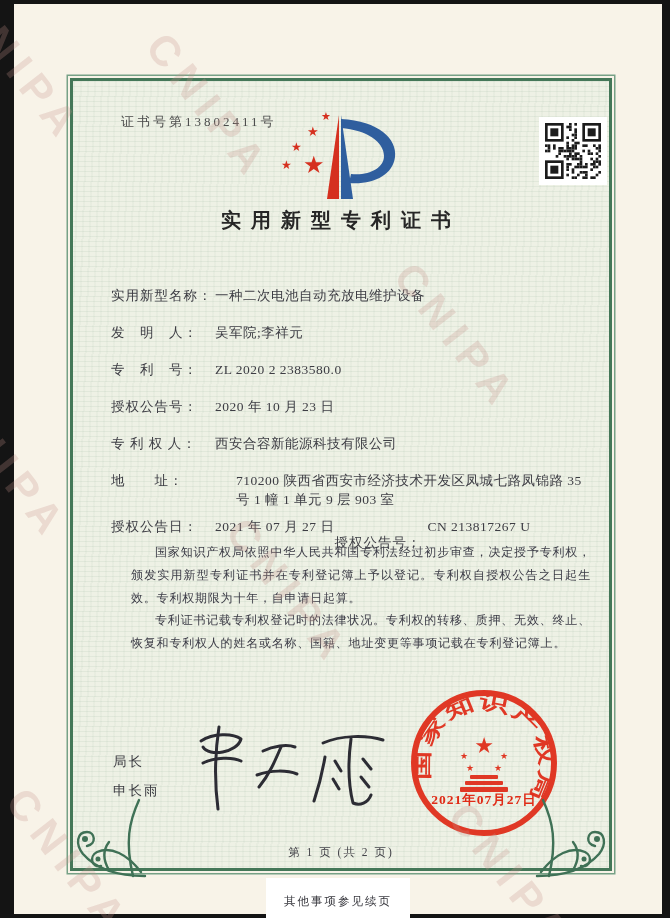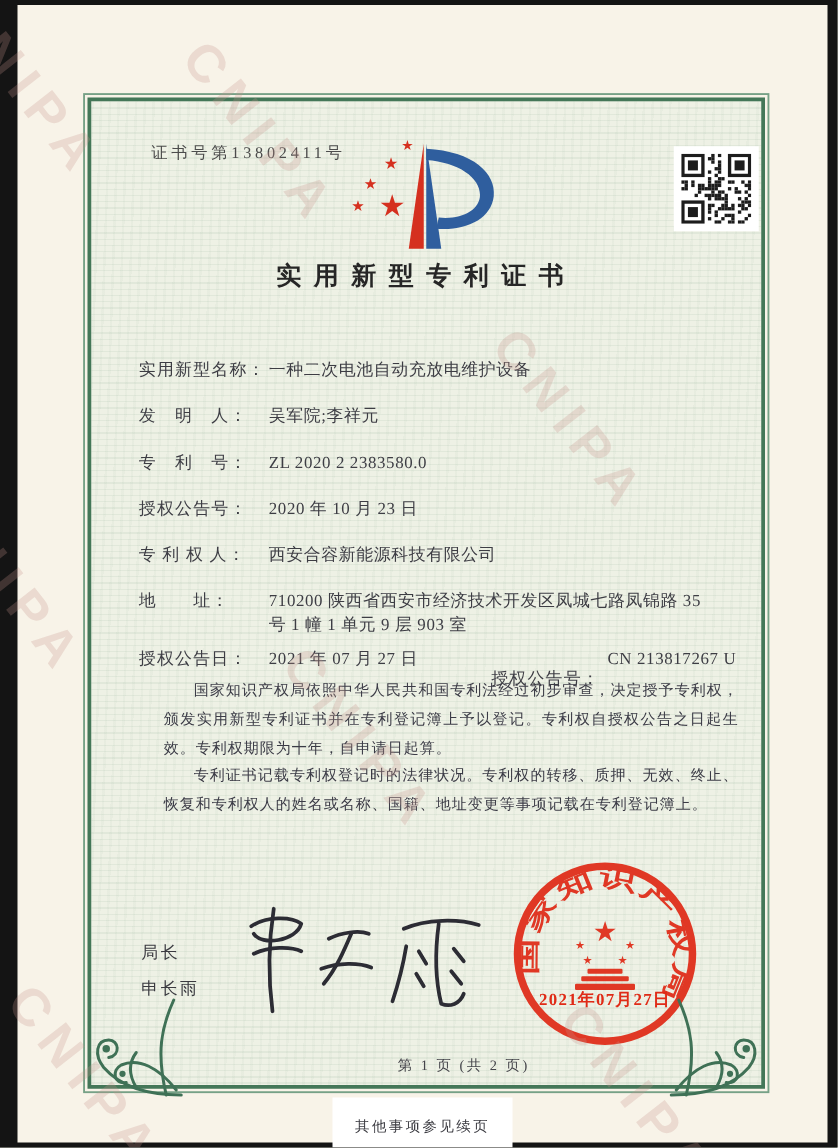--- a/index.html
+++ b/index.html
@@ -44,41 +44,41 @@
   .title {
     position:absolute; left:0; top:126px; width:100%;
     text-align:center; font-size:20px; font-weight:bold;
     letter-spacing:10px; color:#262626;
   }
   .rows { position:absolute; left:38px; top:206px; width:478px; color:#3d3d44; }
   .row { display:flex; align-items:flex-start; height:37px; font-size:13.5px; }
   .row.addr { height:46px; }
   .row .lbl { width:104px; white-space:pre; flex:none; letter-spacing:1px; }
   .row .val { flex:1; line-height:1.38; letter-spacing:0.5px; }
-  .row.grant { justify-content:space-between; }
+  .row.grant { justify-content:flex-start; }
   .pair { display:flex; }
   .paras {
     position:absolute; left:38px; top:460px; width:480px;
     font-size:12px; line-height:1.9; color:#3b3b46;
     text-align:justify; letter-spacing:0.8px;
   }
   .paras p { text-indent:2em;margin-left:20px; }
   .director {
     position:absolute; left:40px; top:666px;
     font-size:13.5px; line-height:2.15; color:#3a3a40; letter-spacing:2px;
   }
   .signature { position:absolute; left:112px; top:632px; width:240px; height:105px; }
   .seal { position:absolute; left:335px; top:606px; width:152px; height:152px; opacity:0.93; }
   .seal-date {
     position:absolute; left:330px; top:710px; width:162px; text-align:center;
     font-size:13.5px; font-weight:bold; color:#e02b17; letter-spacing:1px; z-index:2;
   }
   .page-num {
     position:absolute; left:0; top:764px; width:100%; text-align:center;
-    font-size:11.5px; color:#44444a; letter-spacing:2px;margin-left:30px;
+    font-size:11.5px; color:#44444a; letter-spacing:2px;
   }
   .flourish { position:absolute; width:84px; height:88px; z-index:2; }
   .flourish.bl { left:-10px; bottom:-12px; }
   .flourish.br { right:-10px; bottom:-12px; transform:scaleX(-1); }
   .footer-note {
     position:absolute; left:50%; top:874px; transform:translateX(-50%);
     background:#ffffff; padding:16px 18px; font-size:11.5px; color:#3a3a40;
     letter-spacing:2px; z-index:2; white-space:nowrap;
   }
 </style>
@@ -251,21 +251,21 @@
         <div class="row">
           <span class="lbl">授权公告号：</span>
           <span class="val">2020 年 10 月 23 日</span>
         </div>
         <div class="row">
           <span class="lbl">专 利 权 人：</span>
           <span class="val">西安合容新能源科技有限公司</span>
         </div>
         <div class="row addr">
           <span class="lbl">地　　址：</span>
-          <span class="val" style="max-width:360px;">710200 陕西省西安市经济技术开发区凤城七路凤锦路 35 号 1 幢 1 单元 9 层 903 室</span>
+          <span class="val" style="max-width:360px;margin-left:21px;">710200 陕西省西安市经济技术开发区凤城七路凤锦路 35 号 1 幢 1 单元 9 层 903 室</span>
         </div>
         <div class="row grant">
           <span class="pair">
             <span class="lbl">授权公告日：</span>
             <span class="val">2021 年 07 月 27 日</span>
           </span>
           <span class="pair">
             <span class="lbl" style="width:auto; margin-right:6px;margin-top:16px;">授权公告号：</span>
             <span class="val">CN 213817267 U</span>
           </span>

